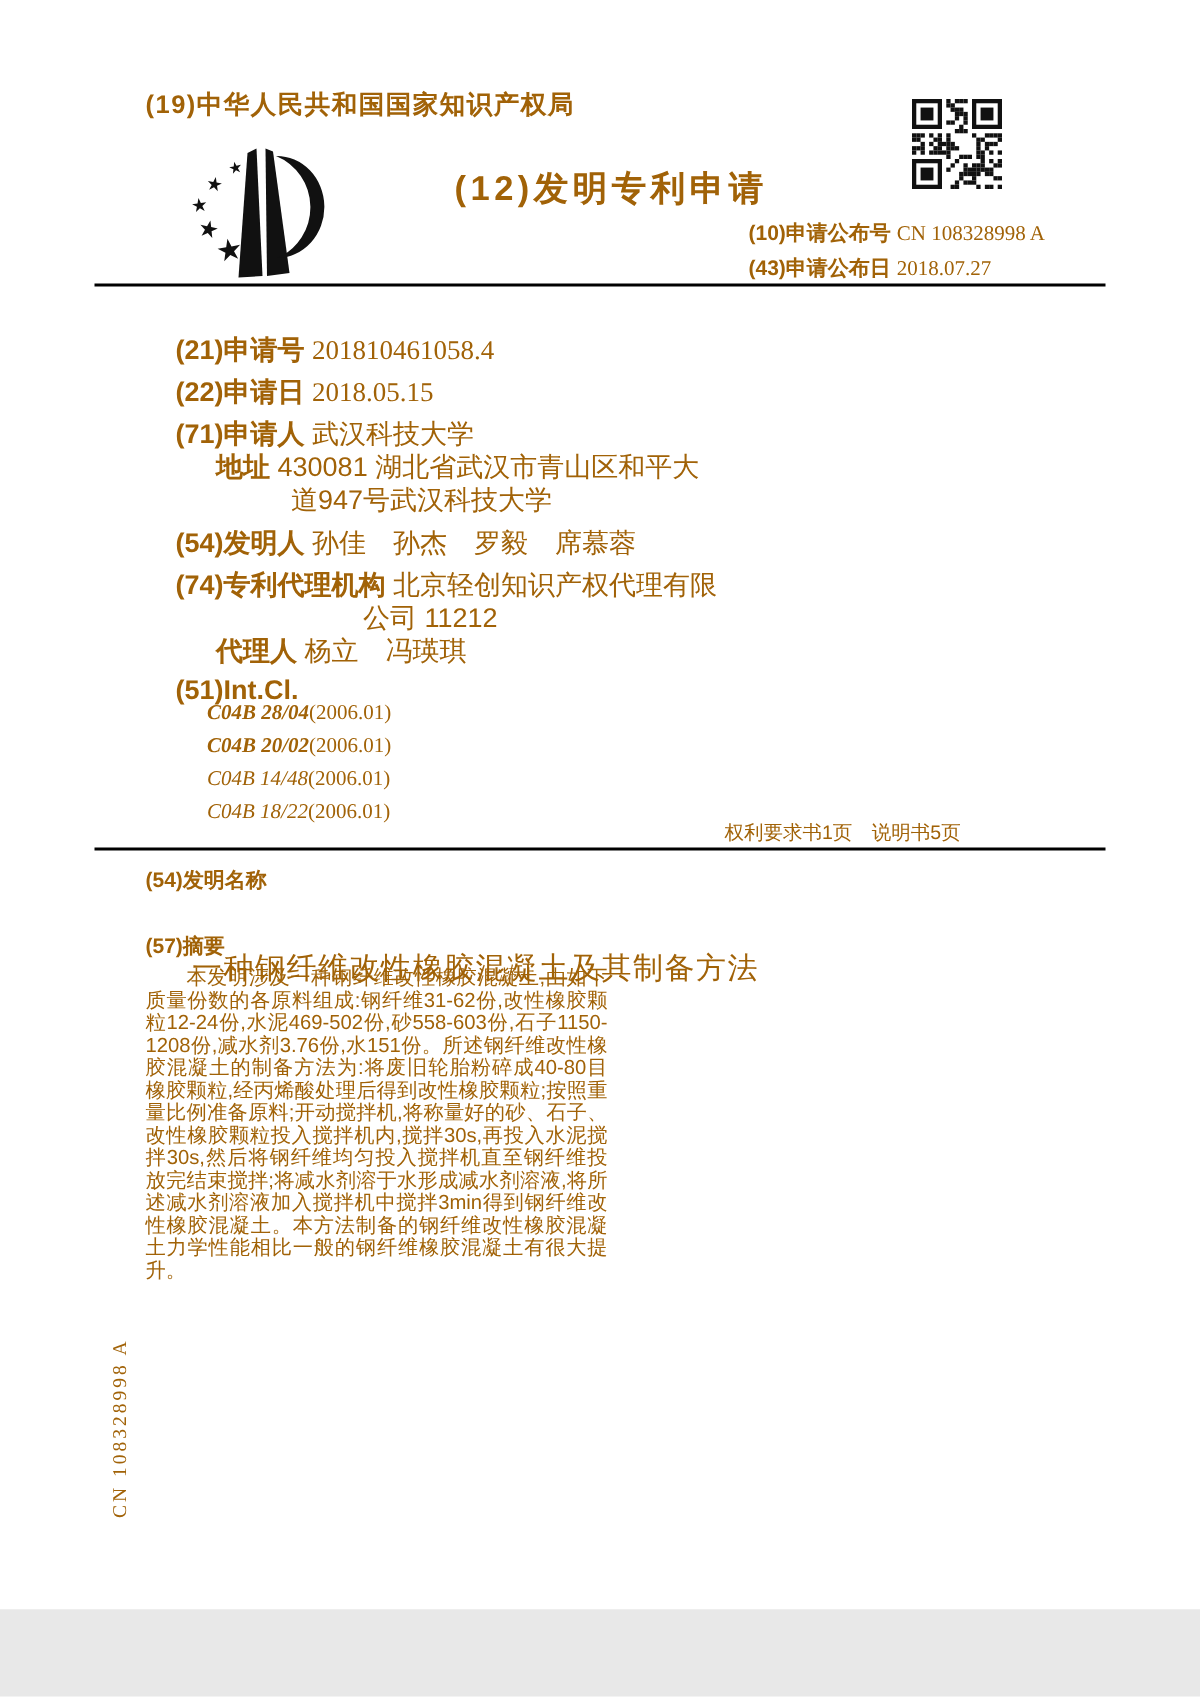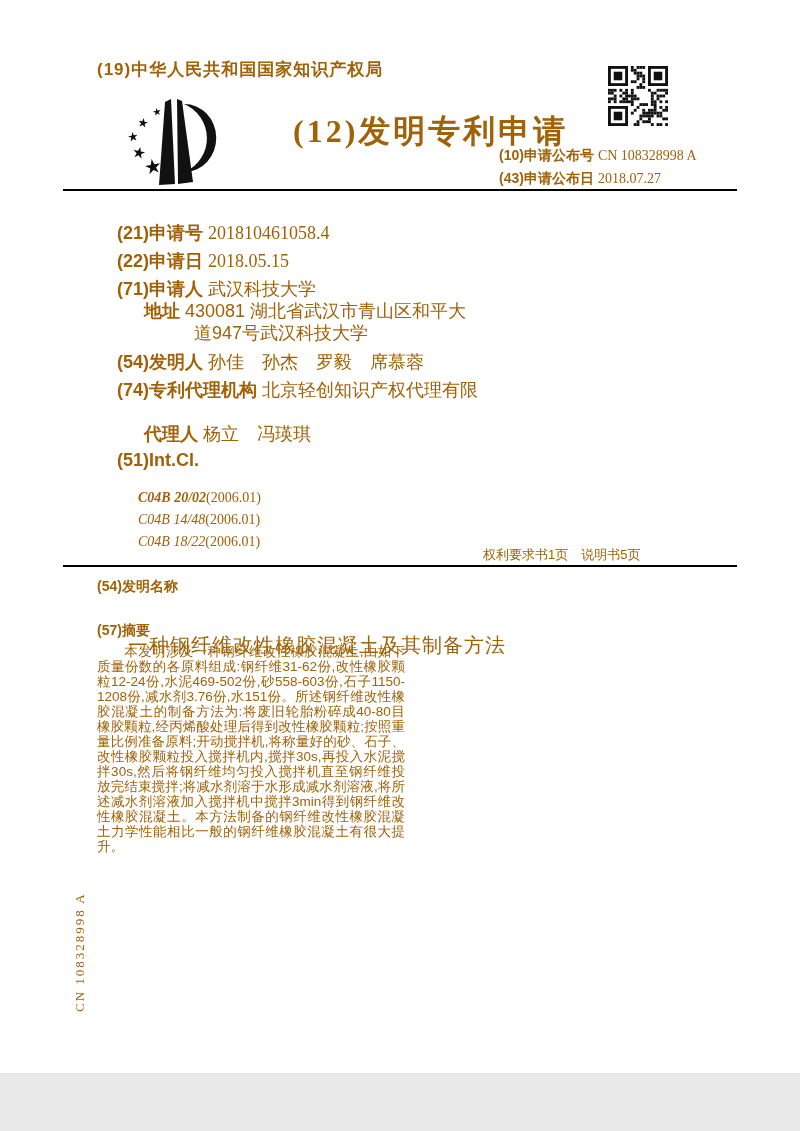--- a/index.html
+++ b/index.html
@@ -8,21 +8,21 @@
     width:800px;height:1073px;
     background:#ffffff;
     color:#a16207;
     font-family:"Liberation Sans","DejaVu Sans",sans-serif;
     overflow:hidden;
     margin:0 auto;
   }
   .abs{position:absolute;}
   .serif{font-family:"Liberation Serif","DejaVu Serif",serif;}
   .office{left:97px;top:58px;font-size:17px;font-weight:bold;letter-spacing:1px;}
-  .doc-type{left:293px;top:110px;font-size:32px;font-weight:bold;letter-spacing:3px;font-family:Liberation Serif, serif;}
+  .doc-type{left:303px;top:110px;font-size:23px;font-weight:bold;letter-spacing:3px;}
   .pub-line{left:499px;font-size:14px;white-space:nowrap;}
   .pub-line .lab{font-weight:bold;}
   .pub-line .val{font-family:"Liberation Serif","DejaVu Serif",serif;margin-left:4px;}
   .rule{left:63px;width:674px;height:2px;background:#000;}
   .row{font-size:18px;white-space:pre;}
   .row .lab{font-weight:bold;}
   .row .val{font-weight:normal;}
   .intcl{font-size:14px;font-family:"Liberation Serif","DejaVu Serif",serif;white-space:pre;}
   .intcl .code{font-style:italic;}
   .intcl.heavy .code{font-weight:bold;}
@@ -226,27 +226,33 @@
     <span class="val">道947号武汉科技大学</span>
   </div>
 
   <div class="abs row" style="left:97px;top:329px;">
     <span class="lab">(54)发明人</span><span> </span><span class="val">孙佳　孙杰　罗毅　席慕蓉</span>
   </div>
 
   <div class="abs row" style="left:97px;top:357px;">
     <span class="lab">(74)专利代理机构</span><span> </span><span class="val">北京轻创知识产权代理有限</span>
   </div>
+  <div class="abs row" style="left:222px;top:379px;">
+    <span class="val">公司 11212</span>
+  </div>
   <div class="abs row" style="left:124px;top:401px;">
     <span class="lab">代理人</span><span> </span><span class="val">杨立　冯瑛琪</span>
   </div>
 
   <div class="abs row" style="left:97px;top:429px;">
     <span class="lab">(51)Int.Cl.</span>
   </div>
+  <div class="abs intcl heavy" style="left:124px;top:452px;">
+    <span class="code">C04B 28/04</span><span class="ver">(2006.01)</span>
+  </div>
   <div class="abs intcl heavy" style="left:124px;top:474px;">
     <span class="code">C04B 20/02</span><span class="ver">(2006.01)</span>
   </div>
   <div class="abs intcl" style="left:124px;top:496px;">
     <span class="code">C04B 14/48</span><span class="ver">(2006.01)</span>
   </div>
   <div class="abs intcl" style="left:124px;top:518px;">
     <span class="code">C04B 18/22</span><span class="ver">(2006.01)</span>
   </div>
 

